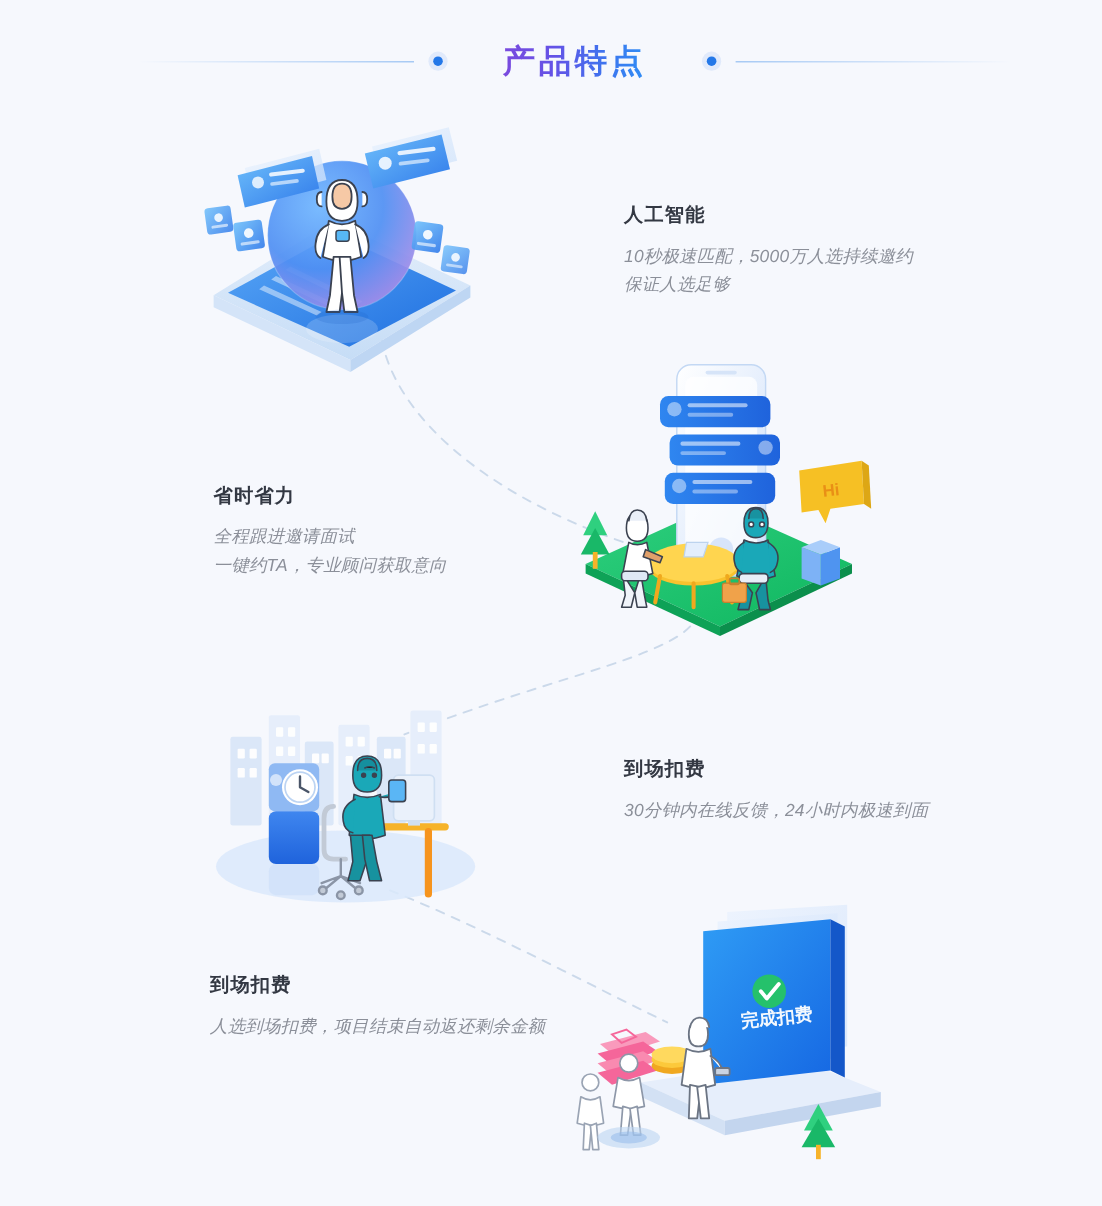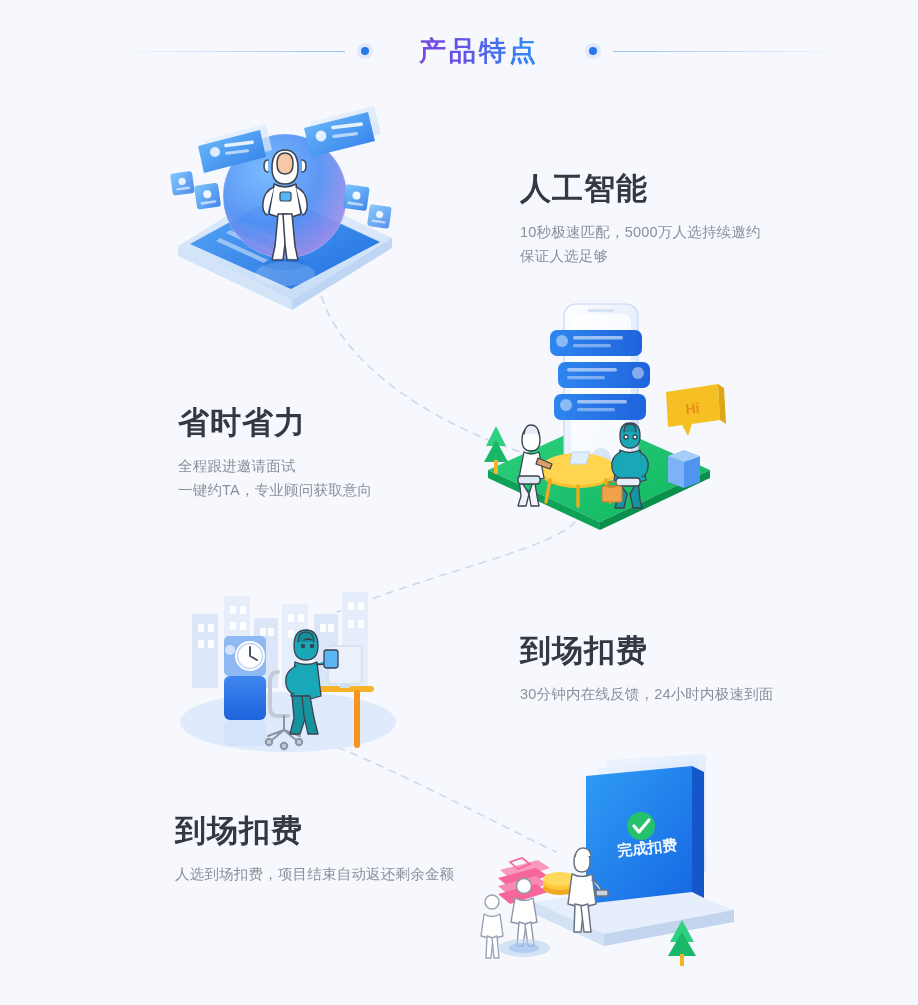--- a/index.html
+++ b/index.html
@@ -24,22 +24,22 @@
     font-size:27px;font-weight:bold;letter-spacing:3px;
     margin:0 34px;white-space:nowrap;
     background:linear-gradient(90deg,#7a4ade 0%,#6452e6 35%,#3f73ee 70%,#2f8ef5 100%);
     -webkit-background-clip:text;background-clip:text;
     -webkit-text-fill-color:transparent;color:#4c63e6;
     line-height:34px;
   }
 
   
   .feature{position:absolute;}
-  .ftitle{font-size:31px;font-weight:bold;color:#333843;letter-spacing:1px;margin:0 0 14px 0;line-height:1.2;}
-  .fdesc{font-size:14.5px;color:#8b8f99;line-height:1.62;margin:0;letter-spacing:.2px;}
+  .ftitle{font-size:16px;font-weight:bold;color:#333843;letter-spacing:1px;margin:0 0 14px 0;line-height:1.2;}
+  .fdesc{font-size:14.5px;color:#8b8f99;line-height:1.62;margin:0;letter-spacing:.2px;font-style:italic;}
   .fdesc span{display:block;white-space:nowrap;}
 
   
   #feat-1{left:520px;top:170px;}
   #feat-2{left:178px;top:404px;}
   #feat-3{left:520px;top:632px;}
   #feat-4{left:175px;top:812px;}
 
   
   .ill{position:absolute;}

